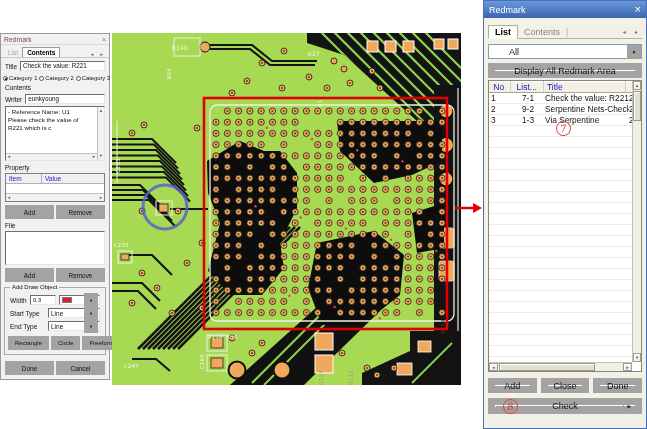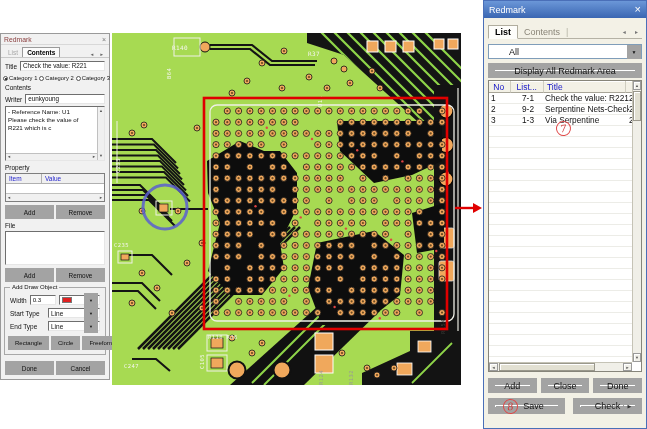--- a/index.html
+++ b/index.html
@@ -1233,21 +1233,20 @@
 
     <span class="ann-circle" id="ann7">7</span>
     <span class="ann-circle" id="ann8">8</span>
 
     <div class="rp-actions">
       <span class="btn3d">Add</span>
       <span class="btn3d">Close</span>
       <span class="btn3d">Done</span>
     </div>
     <div class="rp-saverow">
-      <span class="btn3d rp-save">Save</span>
       <span class="btn3d rp-load">
         <span>Check</span>
         <span class="more">▶</span>
       </span>
     </div>
   </div>
 
 </div>
 
 </body></html>

